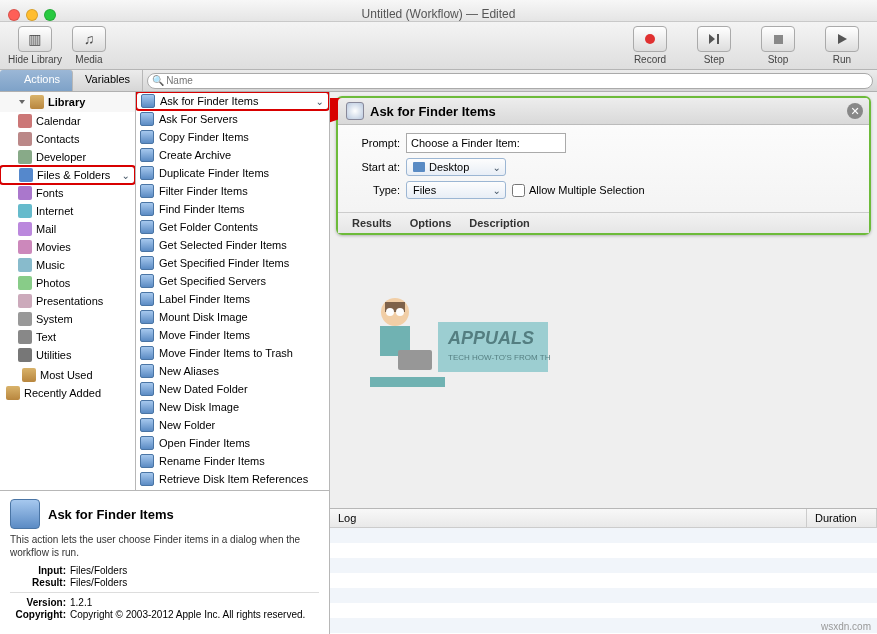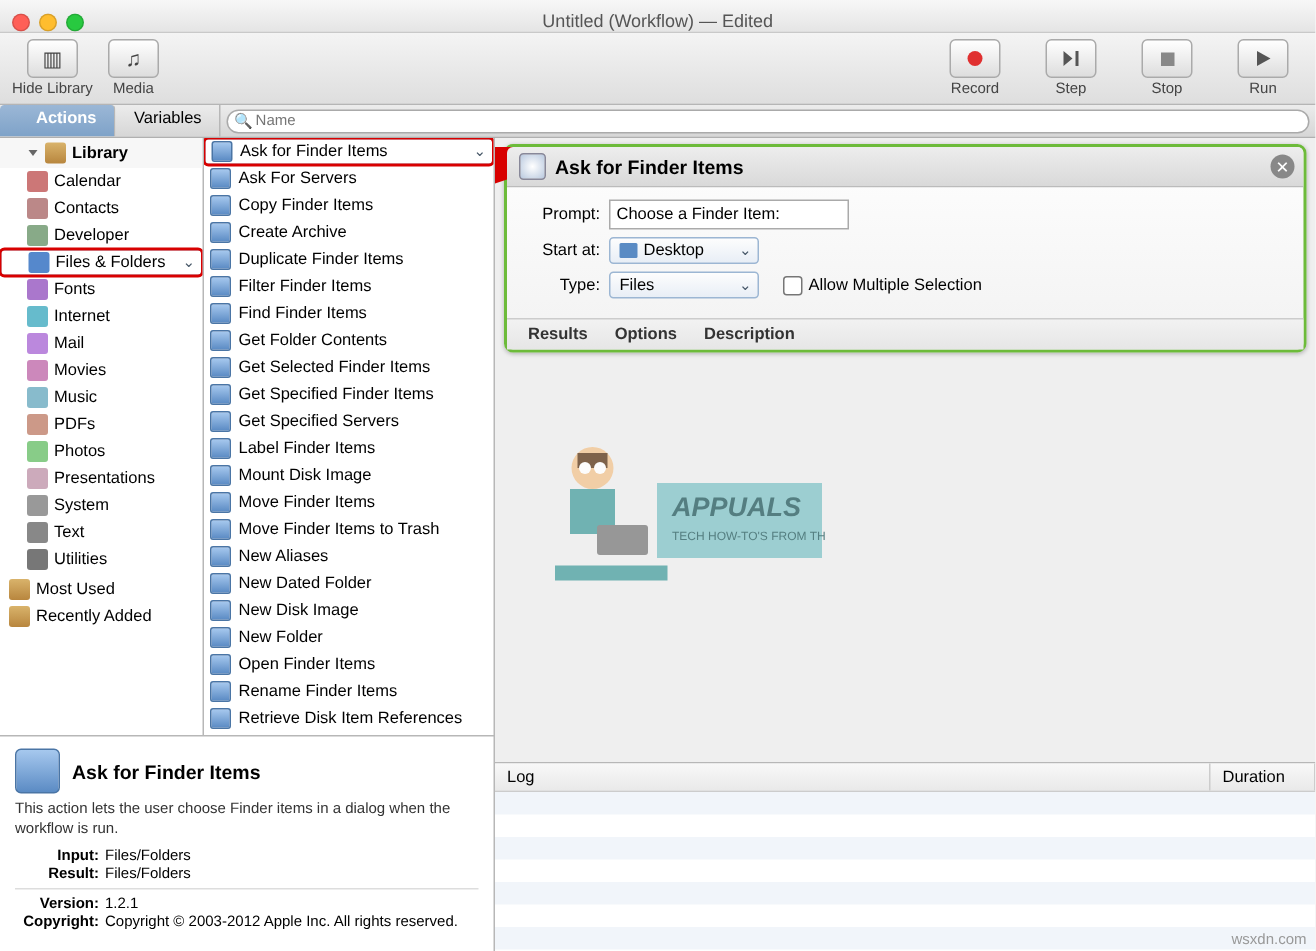--- a/index.html
+++ b/index.html
@@ -17,21 +17,21 @@
     .tbtn { text-align:center; font-size:10px; color:#444; margin-right:10px; cursor:default;}
     .tbtn .ic { width:34px; height:26px; background:linear-gradient(#fff,#ddd); border:1px solid #aaa; border-radius:4px; margin:0 auto 2px; display:flex;align-items:center;justify-content:center; font-size:14px;}
     .toolbar-right { margin-left:auto; display:flex; gap:20px;}
     .tbtn.rec .dot{width:10px;height:10px;border-radius:50%;background:#e03030;display:inline-block;}
     .tbtn.stop .sq{width:9px;height:9px;background:#888;display:inline-block;}
     .tbtn.step svg, .tbtn.run svg{fill:#555;}
     
     
     .tabrow { height:22px; background:linear-gradient(#ececec,#d6d6d6); border-bottom:1px solid #b0b0b0; display:flex; align-items:stretch; font-size:11px; }
     .tab { padding:3px 12px; border-right:1px solid #b7b7b7; cursor:default;}
-    .tab.active { background:linear-gradient(#9bb7d6,#7ea2c8); color:#fff; font-weight:bold; border-radius:3px 3px 0 0;padding-left:24px;}
+    .tab.active { background:linear-gradient(#9bb7d6,#7ea2c8); color:#fff; font-weight:normal; border-radius:3px 3px 0 0;padding-left:24px;}
     .search { flex:1; display:flex; align-items:center; padding:0 4px;}
     .search input{ width:100%; height:16px; border:1px solid #aaa; border-radius:10px; padding:0 8px 0 18px; font-size:10px; background:#fff;}
     .search .mag{position:absolute; margin-left:5px; font-size:10px; color:#888;}
     
     
     .cols { display:flex; height:calc(634px - 22px - 48px - 22px); }
     
     
     .lib { width:136px; border-right:1px solid #b7b7b7; background:#fff; overflow:hidden; font-size:11px; position:relative;}
     .lib .hdr { padding:3px 20px; display:flex; align-items:center; gap:4px; font-weight:bold; background:#f7f7f7;}
@@ -58,21 +58,21 @@
     .card-head{ background:linear-gradient(#ededed,#d9d9d9); border-bottom:1px solid #bbb; padding:4px 8px; display:flex; align-items:center; gap:6px; border-radius:4px 4px 0 0; position:relative;}
     .card-head .ti{font-weight:bold; font-size:13px;}
     .card-head .cls{position:absolute; right:6px; width:16px;height:16px;border-radius:50%;background:#888;color:#fff;font-size:11px;display:flex;align-items:center;justify-content:center;cursor:default;}
     .card-body{padding:8px 10px;}
     .frow{display:flex;align-items:center; gap:6px; margin-bottom:5px;}
     .frow label{width:52px; text-align:right;}
     .frow input[type=text]{border:1px solid #aaa; height:20px; padding:0 4px; font-size:11px; background:#fff;}
     .sel{border:1px solid #9cb6d3; background:linear-gradient(#fdfdfd,#e8eef6); border-radius:3px; height:18px; font-size:11px; padding:0 16px 0 6px; position:relative; display:inline-flex;align-items:center; min-width:100px;}
     .sel::after{content:"⌄"; position:absolute; right:4px; color:#456; font-size:10px;}
     .sel.sm{min-width:100px;}
-    .chk{display:flex;align-items:center; gap:4px; margin-left:10px;}
+    .chk{display:flex;align-items:center; gap:4px; }
     .card-foot{border-top:1px solid #ccc; background:linear-gradient(#f2f2f2,#e6e6e6); padding:4px 14px; display:flex; gap:18px; font-weight:bold; font-size:11px; color:#333;}
     
     
     .wm{position:absolute; left:20px; top:190px; opacity:.85; pointer-events:none; font-size:11px;}
     
     
     .logarea{position:absolute; left:0; right:0; bottom:0; height:126px; background:#fff; border-top:1px solid #b7b7b7;}
     .logh{display:flex; background:linear-gradient(#f8f8f8,#e9e9e9); border-bottom:1px solid #ccc; font-size:11px;}
     .logh div{padding:3px 8px; border-right:1px solid #ccc;}
     .logh .c1{flex:1;} .logh .c2{width:70px;}
@@ -195,24 +195,20 @@
         </li>
         <li>
           <span class="ico" style="background:#c8b"></span>
           <span>Movies</span>
         </li>
         <li>
           <span class="ico" style="background:#8bc"></span>
           <span>Music</span>
         </li>
         <li>
-          <span class="ico" style="background:#c98"></span>
-          <span>PDFs</span>
-        </li>
-        <li>
           <span class="ico" style="background:#8c8"></span>
           <span>Photos</span>
         </li>
         <li>
           <span class="ico" style="background:#cab"></span>
           <span>Presentations</span>
         </li>
         <li>
           <span class="ico" style="background:#999"></span>
           <span>System</span>
@@ -220,21 +216,21 @@
         <li>
           <span class="ico" style="background:#888"></span>
           <span>Text</span>
         </li>
         <li>
           <span class="ico" style="background:#777"></span>
           <span>Utilities</span>
         </li>
       </ul>
     <ul id="lib-extra" style="margin-top:2px;">
-        <li style="padding-left: 6px;">
+        <li style="padding-left: 22px;">
           <span class="ico" style="background:linear-gradient(#d9b36b,#b8863e)"></span>
           <span>Most Used</span>
         </li>
         <li style="padding-left: 6px;">
           <span class="ico" style="background:linear-gradient(#d9b36b,#b8863e)"></span>
           <span>Recently Added</span>
         </li>
       </ul>
   </div>
 

